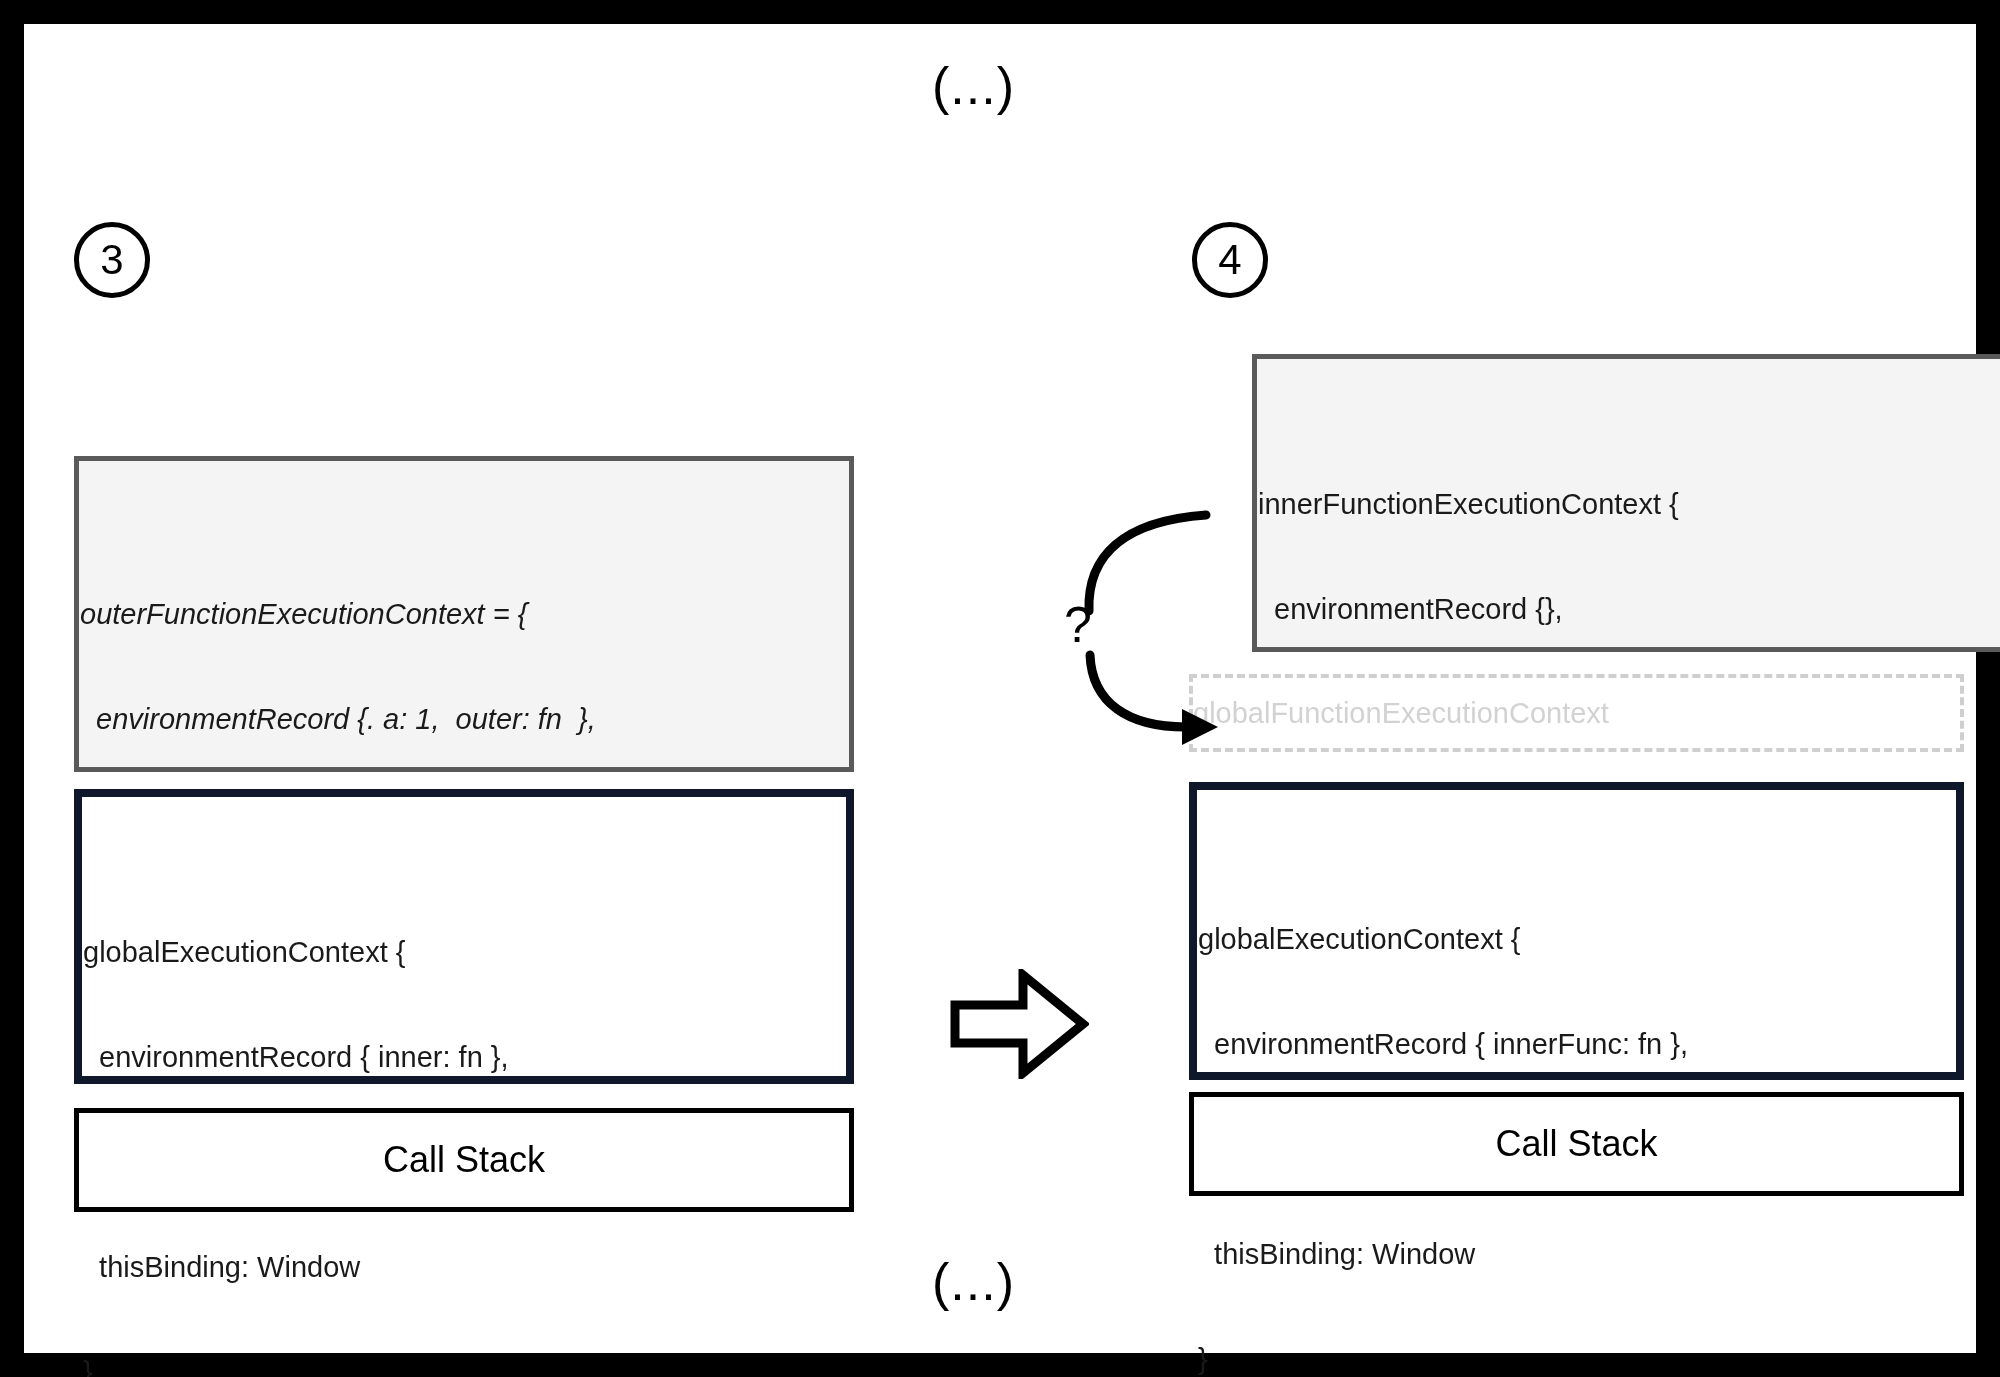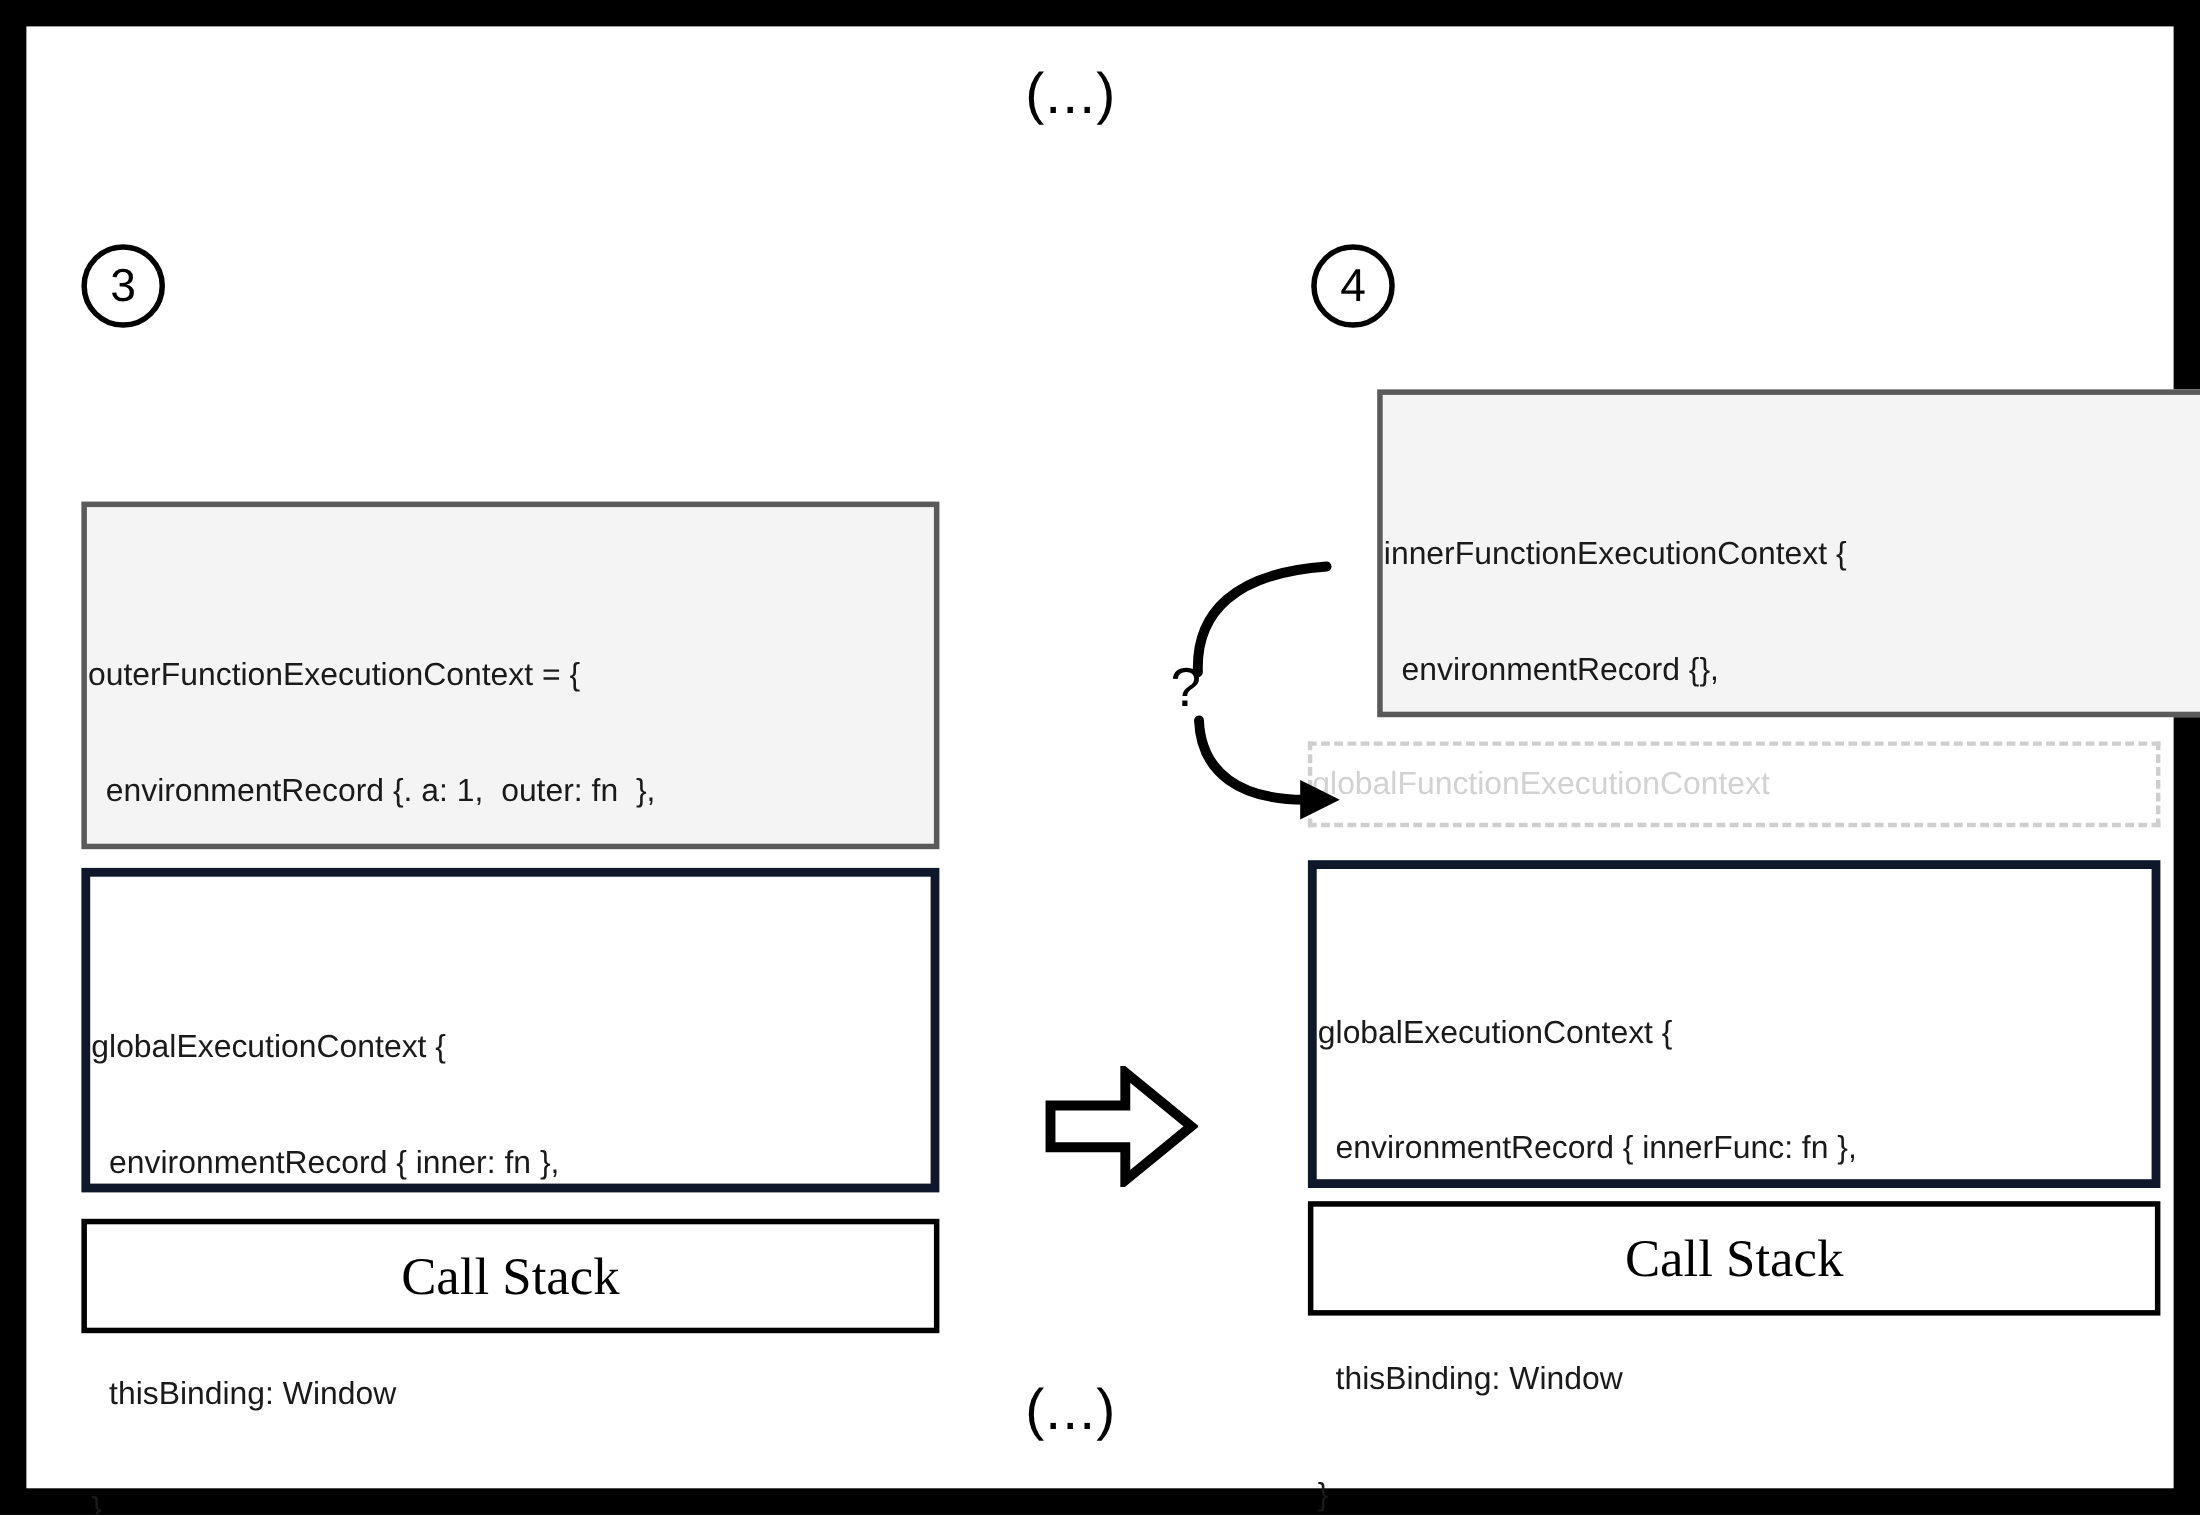--- a/index.html
+++ b/index.html
@@ -87,21 +87,21 @@
     color: #1a1a1a;
     white-space: pre;
     font-family: "Liberation Sans", sans-serif;
   }
   .ctx-lines .l {
     display: block;
     white-space: pre;
   }
 
   
-  #box-outer-fn   { left: 50px;  top: 432px; width: 780px; height: 316px; }
+  #box-outer-fn   { left: 50px;  top: 432px; width: 780px; height: 316px; font-style: italic; }
   #box-outer-fn .ctx-lines { top: 66px; left: 1px; }
 
   #box-global-left { left: 50px;  top: 765px; width: 780px; height: 295px; }
   #box-global-left .ctx-lines { top: 68px; left: 1px; }
 
   #callstack-left {
     position: absolute;
     left: 50px; top: 1084px; width: 780px; height: 104px;
     border: 5px solid #000000;
     box-sizing: border-box;
@@ -133,23 +133,23 @@
     left: 1165px; top: 1068px; width: 775px; height: 104px;
     border: 5px solid #000000;
     box-sizing: border-box;
     background: #ffffff;
     display: flex;
     align-items: center;
     justify-content: center;
   }
 
   .callstack-label {
-    font-size: 48px;
-    color: #000000;
-    font-family: Liberation Serif, serif;
+    font-size: 36px;
+    color: #000000;
+    font-family: Liberation Sans, sans-serif;
   }
 
   
   #transition-arrow {
     position: absolute;
     left: 925px;
     top: 945px;
     width: 140px;
     height: 110px;
   }

